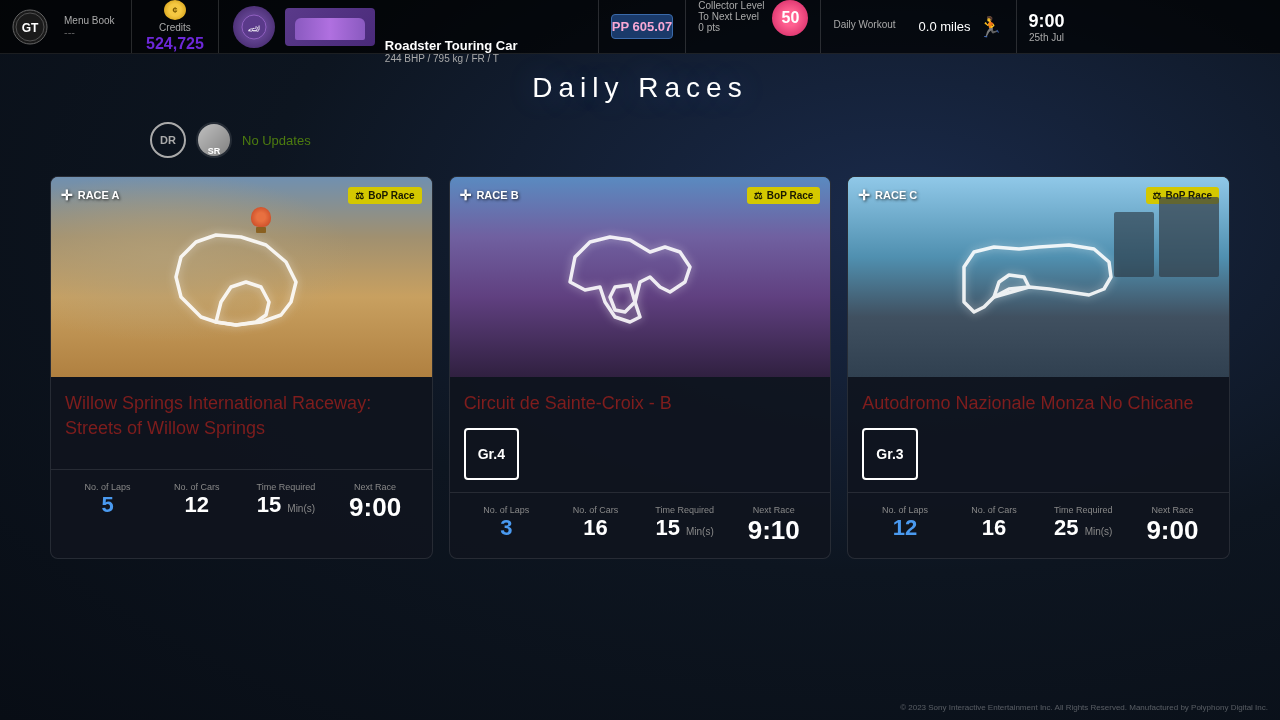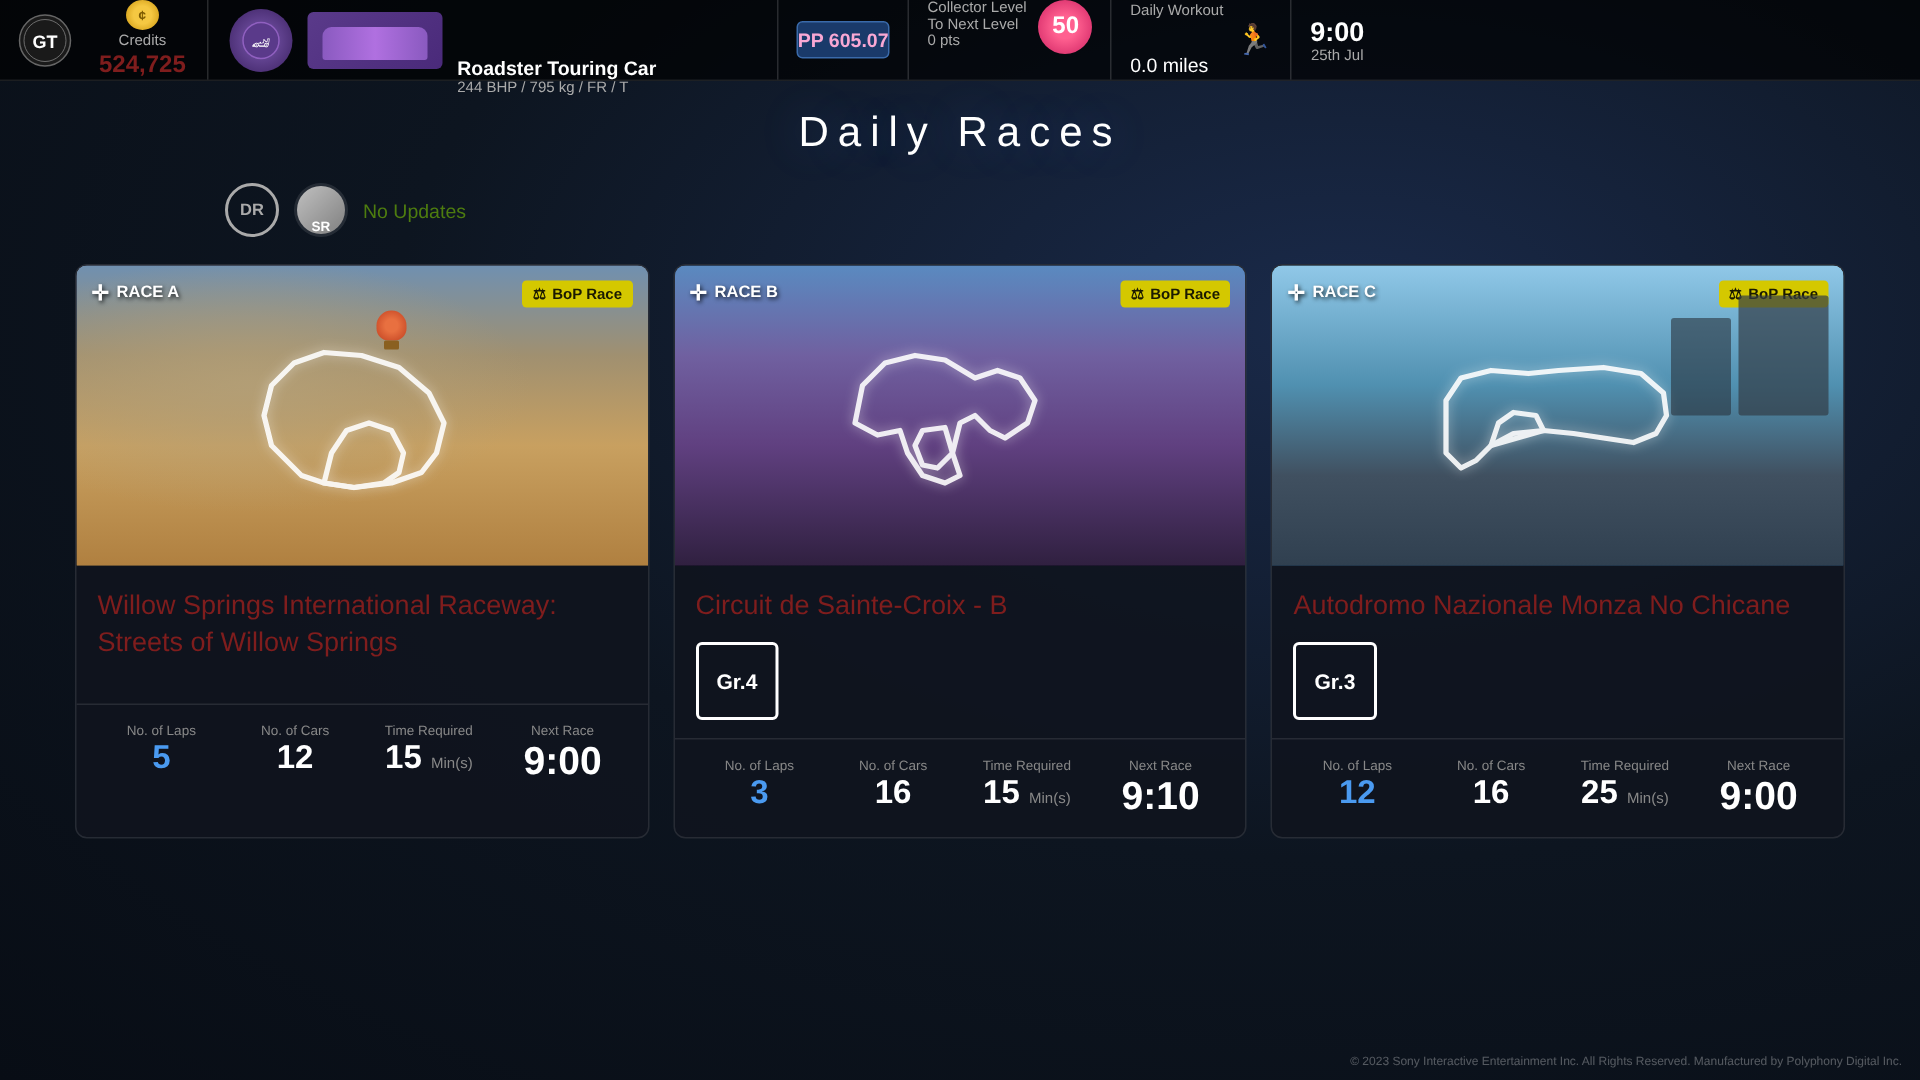--- a/index.html
+++ b/index.html
@@ -48,21 +48,21 @@
       gap: 2px;
     }
     .credits-coin {
       width: 22px; height: 22px;
       background: radial-gradient(circle, #f5c842 40%, #c9920a 100%);
       border-radius: 50%;
       display: flex; align-items: center; justify-content: center;
       font-size: 9px; color: #7a5800; font-weight: bold;
     }
     .credits-label { font-size: 10px; color: #aaa; }
-    .credits-amount { font-size: 16px; font-weight: bold; color: #7f1d1d; }
+    .credits-amount { font-size: 16px; font-weight: bold; color: #6d28d9; }
 
     .topbar-car {
       display: flex; align-items: center; gap: 10px;
       padding: 0 14px;
       border-right: 1px solid rgba(255,255,255,0.15);
       height: 100%;
       flex: 1;
       max-width: 380px;
     }
     .car-icon-area {
@@ -124,21 +124,21 @@
       display: flex; align-items: center; justify-content: center;
       font-size: 16px; font-weight: bold; color: white;
     }
 
     .topbar-workout {
       display: flex; align-items: center; gap: 8px;
       padding: 0 12px;
       border-right: 1px solid rgba(255,255,255,0.15);
       height: 100%;
     }
-    .workout-info { display: flex; flex-direction: column; justify-content: center; gap: 23px; }
+    .workout-info { display: flex; flex-direction: row; justify-content: center; gap: 23px; }
     .workout-label { font-size: 10px; color: #aaa; }
     .workout-value { font-size: 13px; color: white; }
     .workout-icon {
       font-size: 20px; color: #ff6040;
     }
 
     .topbar-time {
       display: flex; flex-direction: column; align-items: center; justify-content: center;
       padding: 0 12px;
       height: 100%;
@@ -342,20 +342,24 @@
 <div class="topbar">
 
   <div class="topbar-logo">
     <svg viewBox="0 0 36 36" xmlns="http://www.w3.org/2000/svg">
       <circle cx="18" cy="18" r="17" fill="#1a1a1a" stroke="#666" stroke-width="1"></circle>
       <circle cx="18" cy="18" r="14" fill="none" stroke="#888" stroke-width="0.5"></circle>
       <text x="18" y="23" text-anchor="middle" font-size="12" font-weight="bold" fill="white" font-family="Arial">GT</text>
     </svg>
   </div>
 
+  <div class="topbar-menu">
+    <span class="topbar-menu-label">Menu Book</span>
+    <span class="topbar-menu-value">---</span>
+  </div>
 
   <div class="topbar-credits">
     <div class="credits-coin">¢</div>
     <span class="credits-label">Credits</span>
     <span class="credits-amount">524,725</span>
   </div>
 
   <div class="topbar-car">
     <div class="car-icon-area">
       <svg width="28" height="28" viewBox="0 0 28 28">

